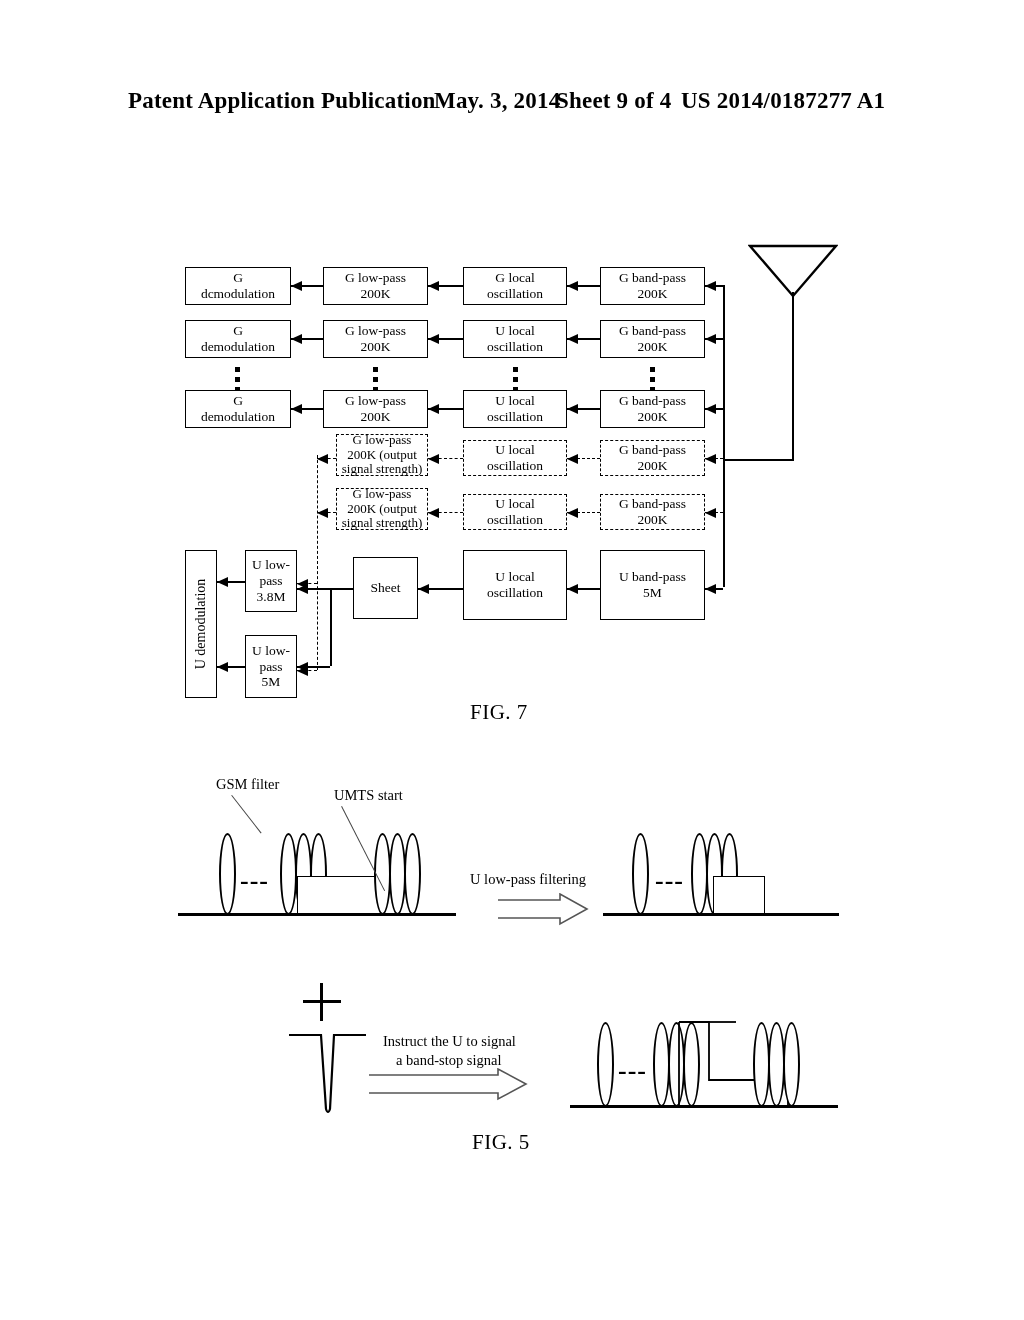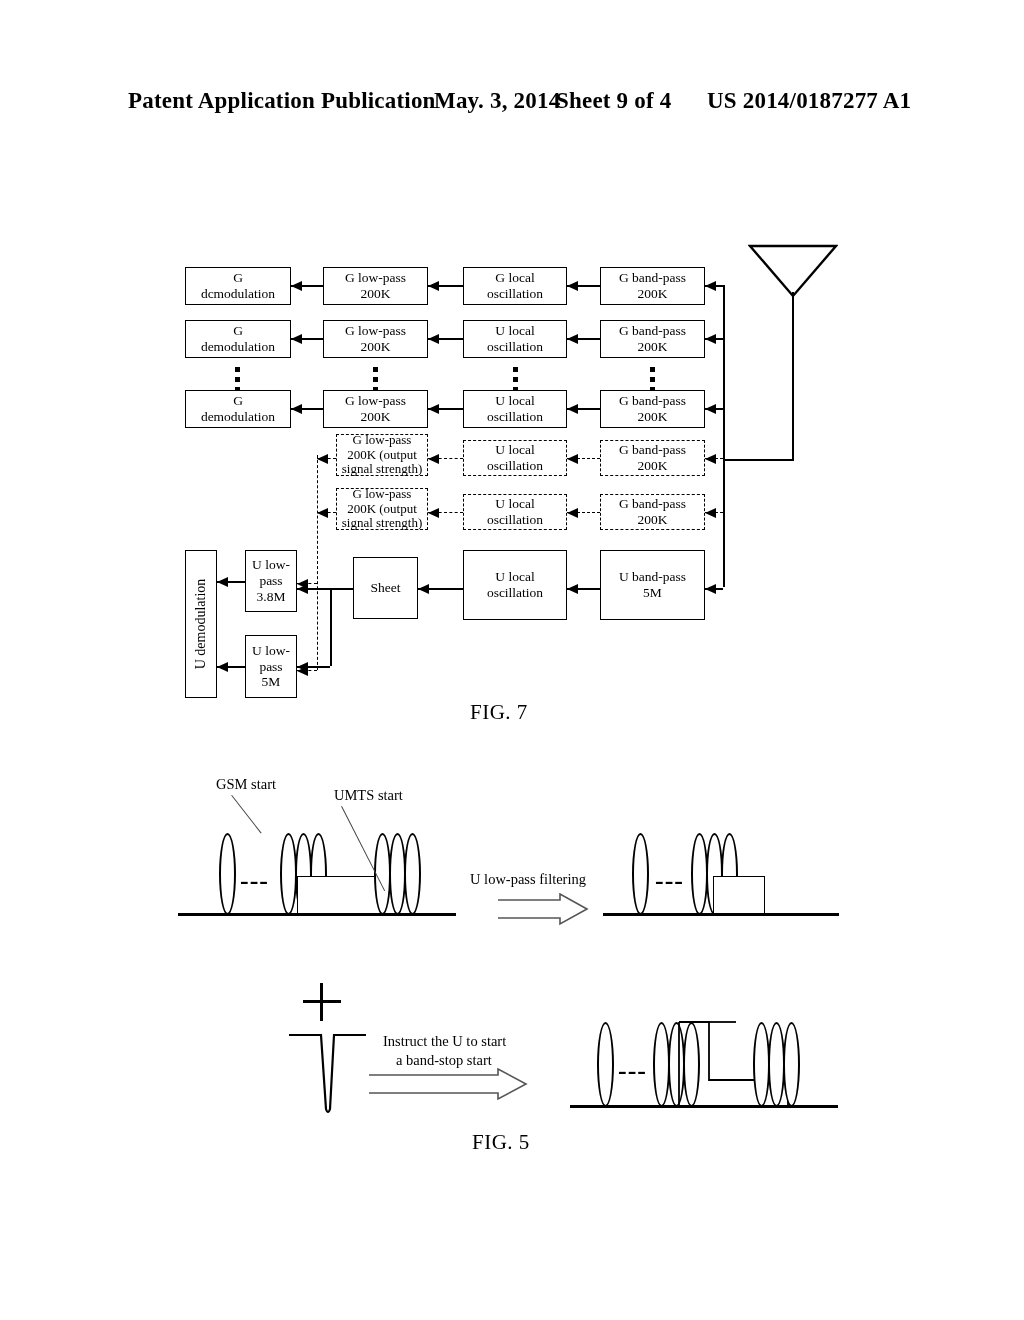--- a/index.html
+++ b/index.html
@@ -16,21 +16,21 @@
 
   
   .hdr{position:absolute;top:88px;left:0;width:1024px;height:24px;}
   .hdr span{
     position:absolute;font-weight:bold;font-size:23px;
     font-family:"Liberation Serif", serif;letter-spacing:.2px;white-space:nowrap;
   }
   .hdr .h-pub{left:128px;top:0;}
   .hdr .h-date{left:434px;top:0;}
   .hdr .h-sheet{left:556px;top:0;}
-  .hdr .h-num{left:707px;top:0;}
+  .hdr .h-num{left:681px;top:0;}
 
   
   .box{
     position:absolute;box-sizing:border-box;
     border:1.6px solid #000;background:#fff;
     display:flex;align-items:center;justify-content:center;
     text-align:center;font-size:13.5px;line-height:1.18;
     padding:1px 2px;
   }
   .box.dashed{border:1.8px dashed #000;}
@@ -243,21 +243,21 @@
     <div class="spike" style="left:280px;top:833px;width:17px;height:82px;"></div>
     <div class="spike" style="left:295px;top:833px;width:17px;height:82px;"></div>
     <div class="spike" style="left:310px;top:833px;width:17px;height:82px;"></div>
 
     <div class="urect" style="left:297px;top:876px;width:84px;height:38px;"></div>
 
     <div class="spike" style="left:374px;top:833px;width:17px;height:82px;"></div>
     <div class="spike" style="left:389px;top:833px;width:17px;height:82px;"></div>
     <div class="spike" style="left:404px;top:833px;width:17px;height:82px;"></div>
 
-    <div class="lbl" style="left:216px;top:776px;">GSM start</div>
+    <div class="lbl" style="left:216px;top:776px;">GSM filter</div>
     <div class="callout" style="left:232px;top:795px;width:48px;transform:rotate(52deg);"></div>
 
     <div class="lbl" style="left:334px;top:787px;">UMTS start</div>
     <div class="callout" style="left:342px;top:806px;width:95px;transform:rotate(63deg);"></div>
 
     <div class="lbl" style="left:470px;top:871px;">U low-pass filtering</div>
     <svg class="bigarrow" style="left:497px;top:893px;width:92px;height:34px;" viewBox="0 0 92 34">
       <polyline points="1,7 63,7 63,1 90,16 63,31 63,25 1,25" fill="none" stroke="#555" stroke-width="1.6"></polyline>
     </svg>
 
@@ -270,22 +270,22 @@
     <div class="spike" style="left:721px;top:833px;width:17px;height:82px;"></div>
     <div class="urect" style="left:713px;top:876px;width:52px;height:38px;"></div>
 
     <div class="plus-h" style="left:303px;top:1000px;width:38px;"></div>
     <div class="plus-v" style="left:320px;top:983px;height:38px;"></div>
 
     <svg style="position:absolute;left:288px;top:1031px;width:80px;height:85px;" viewBox="0 0 80 85">
       <path d="M1,4 L33,4 L38,78 Q40,84 42,78 L46,4 L78,4" fill="none" stroke="#000" stroke-width="2.2" stroke-linejoin="miter"></path>
     </svg>
 
-    <div class="lbl" style="left:383px;top:1033px;">Instruct the U to start</div>
-    <div class="lbl" style="left:396px;top:1052px;">a band-stop start</div>
+    <div class="lbl" style="left:383px;top:1033px;">Instruct the U to signal</div>
+    <div class="lbl" style="left:396px;top:1052px;">a band-stop signal</div>
     <svg class="bigarrow" style="left:368px;top:1068px;width:160px;height:34px;" viewBox="0 0 160 34">
       <polyline points="1,7 130,7 130,1 158,16 130,31 130,25 1,25" fill="none" stroke="#555" stroke-width="1.6"></polyline>
     </svg>
 
     <div class="axis" style="left:570px;top:1105px;width:268px;"></div>
 
     <div class="spike" style="left:597px;top:1022px;width:17px;height:85px;"></div>
     <div class="dash3" style="left:618px;top:1058px;">---</div>
 
     <div class="spike" style="left:653px;top:1022px;width:17px;height:85px;"></div>

